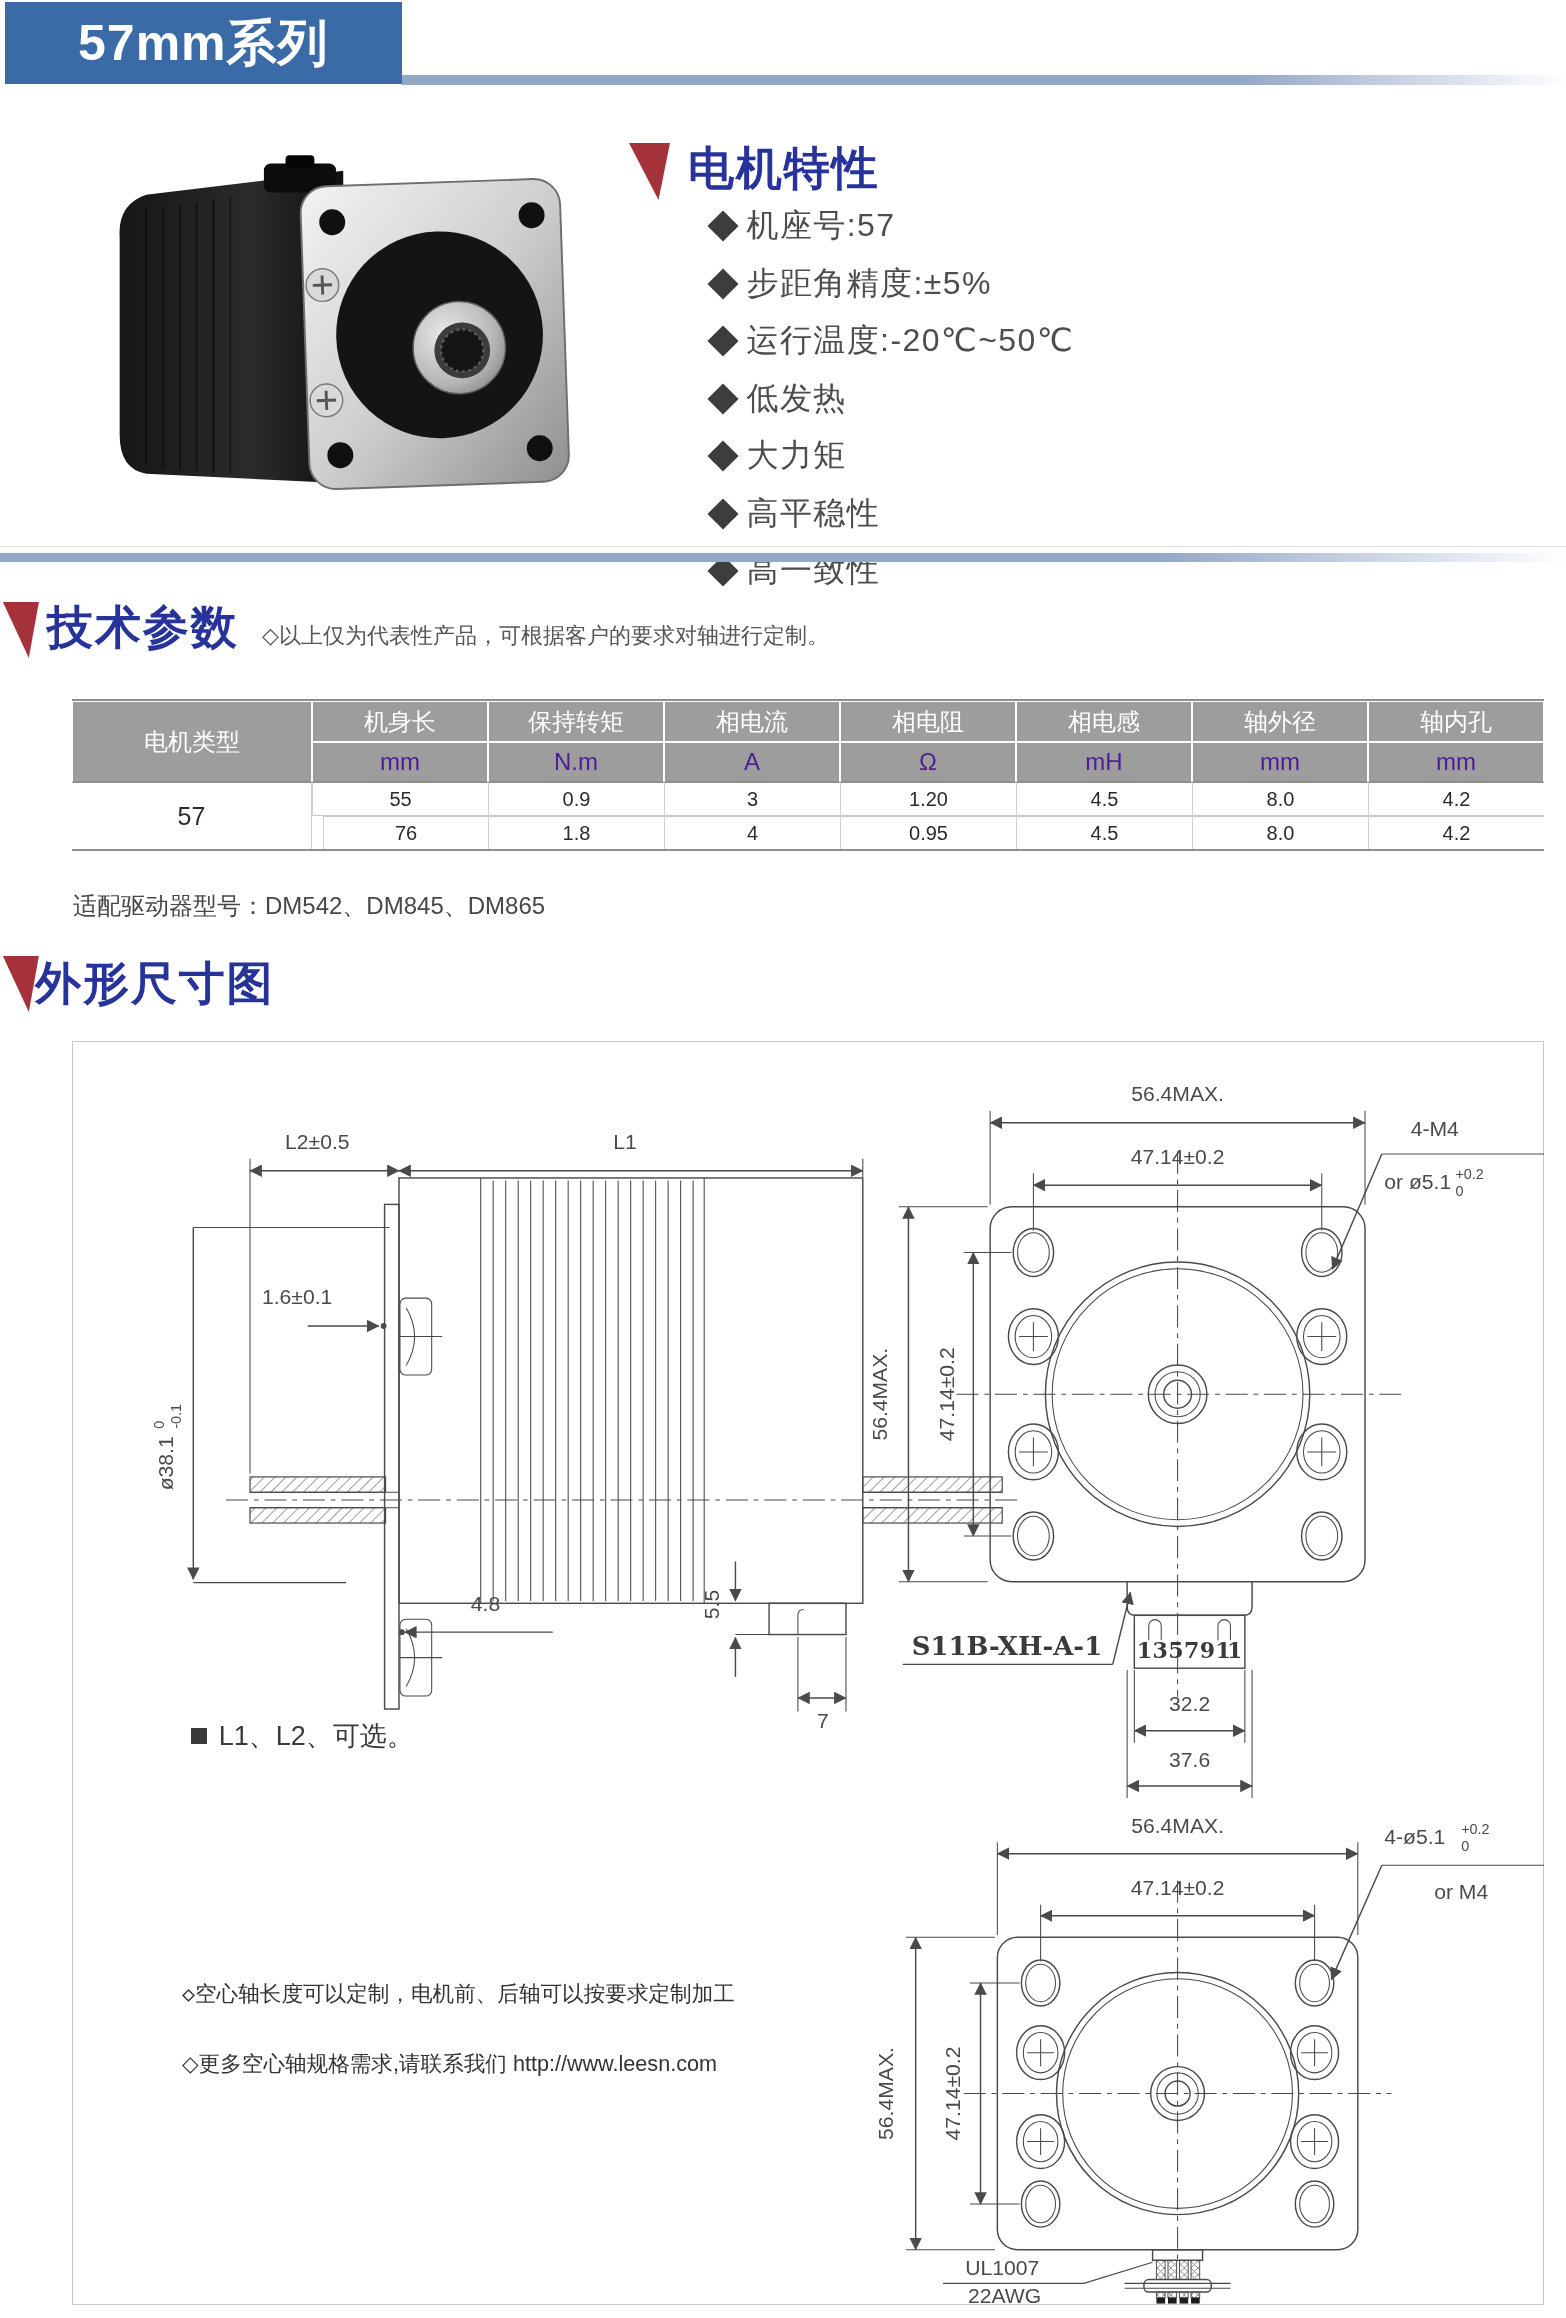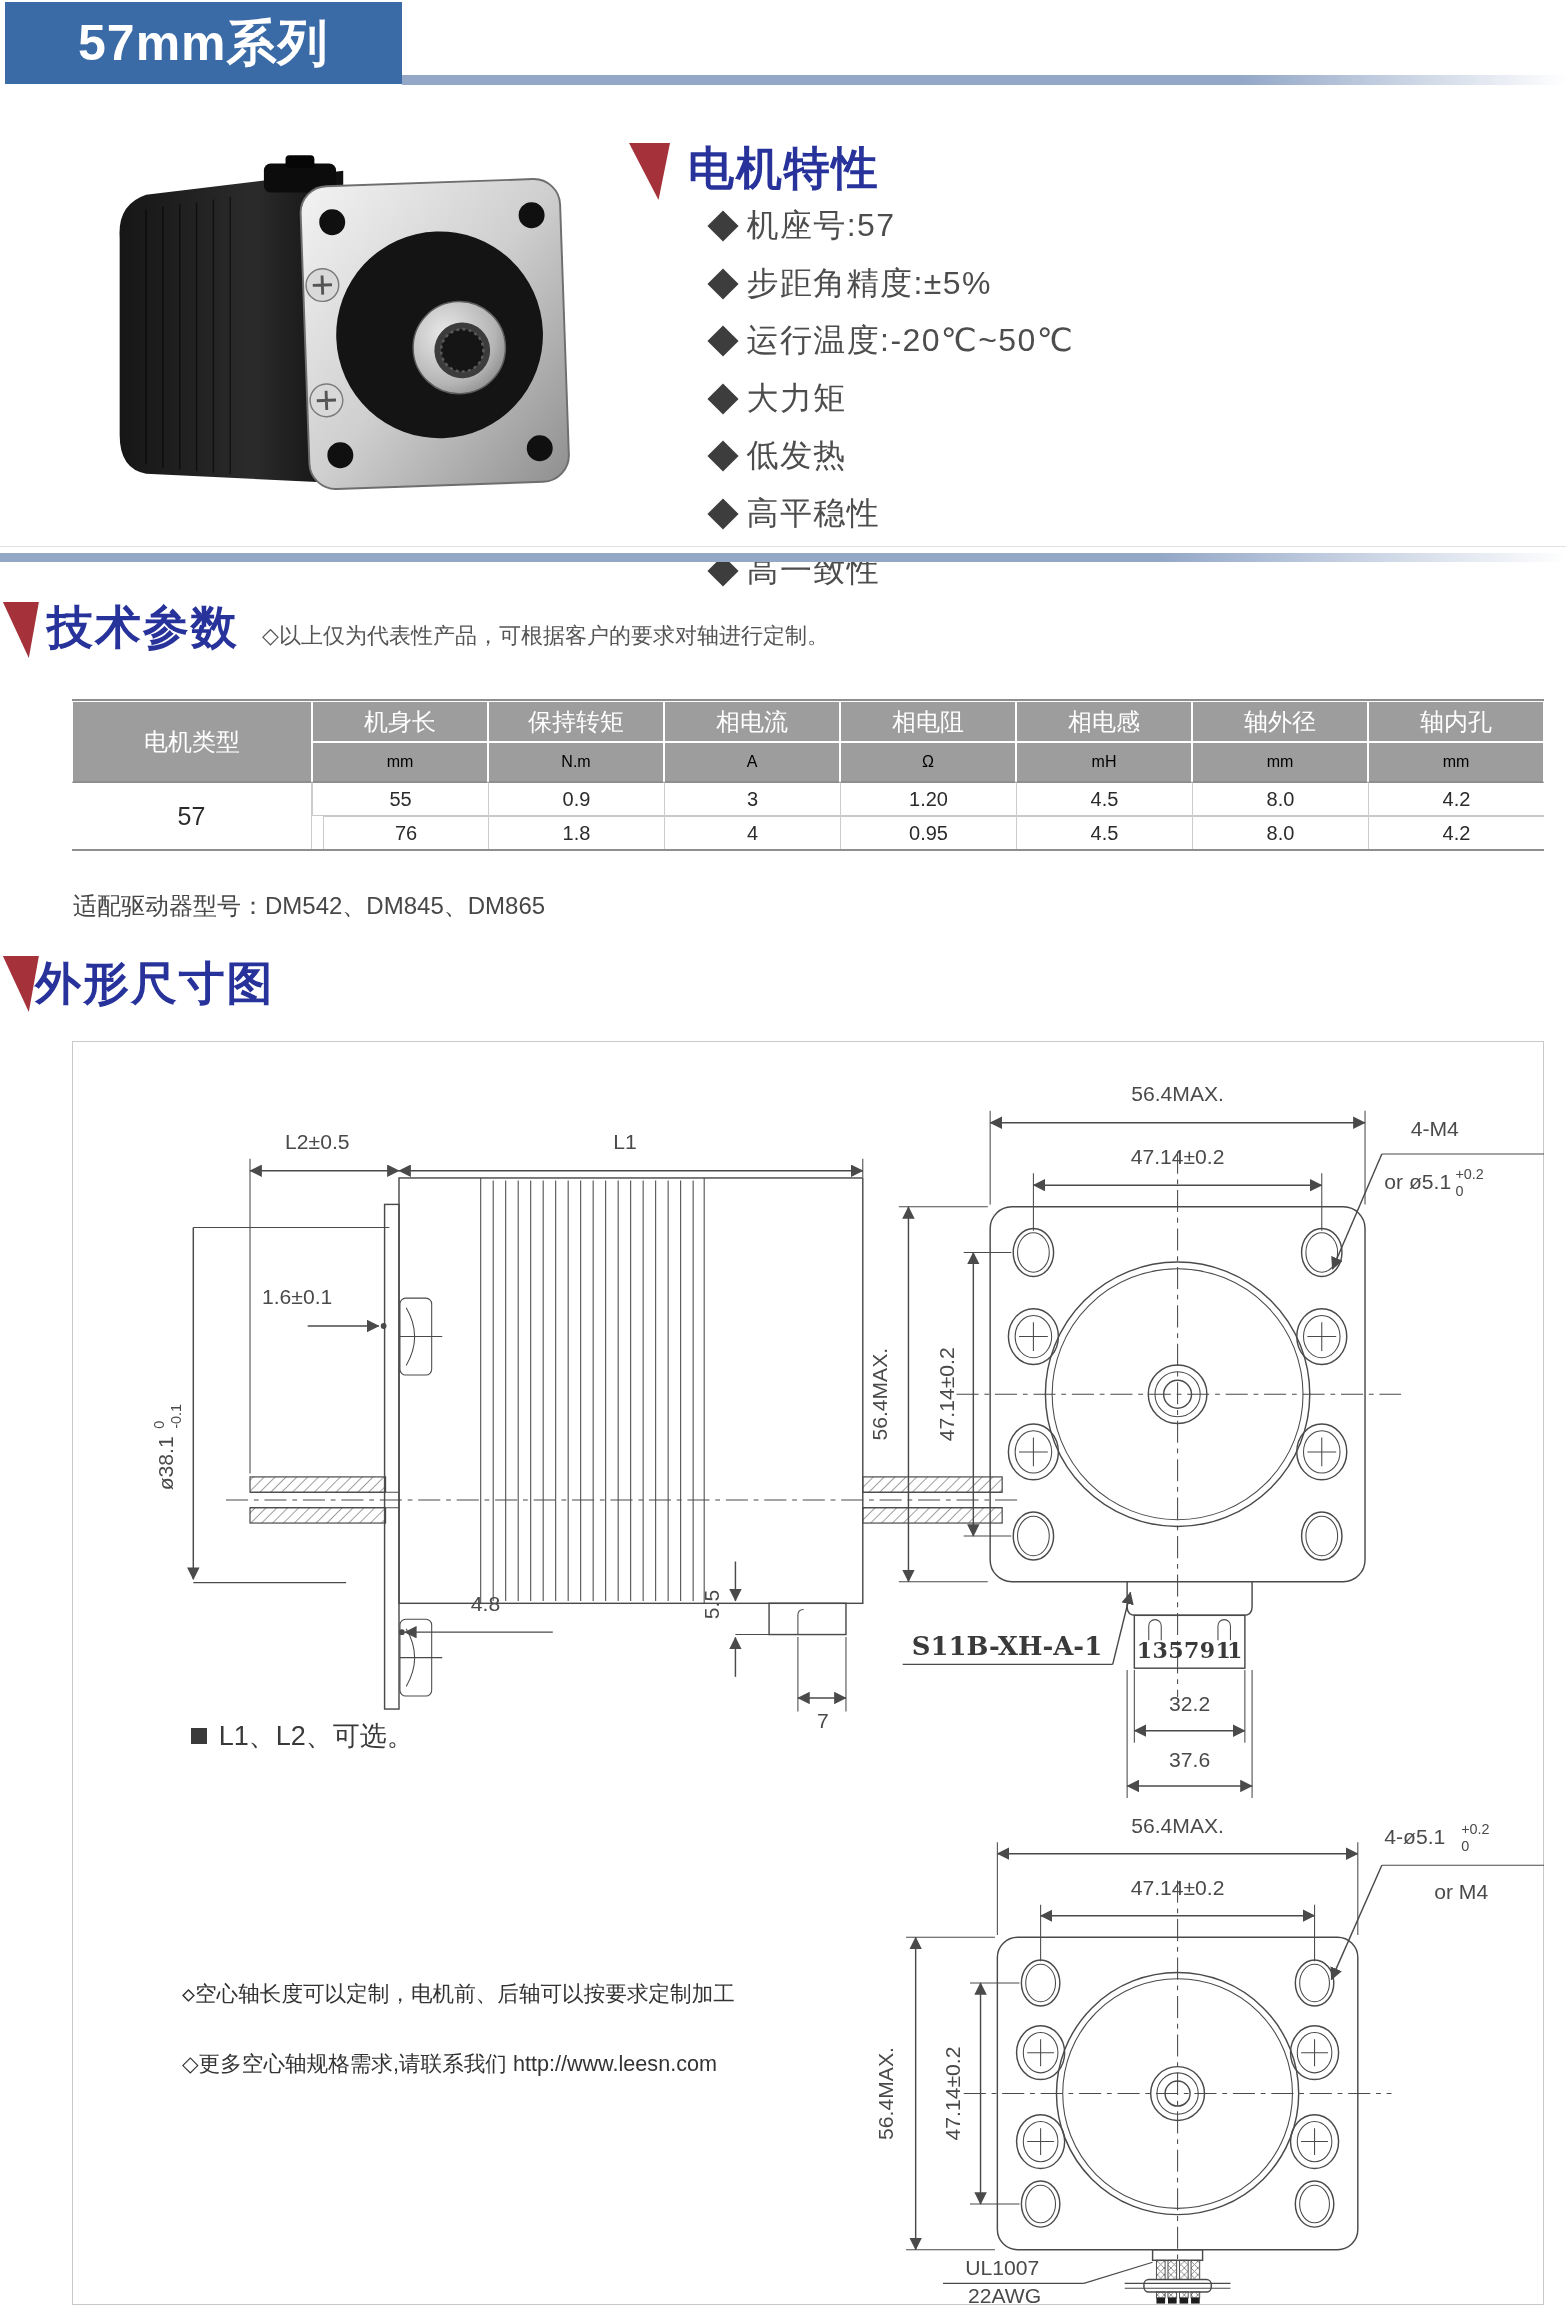--- a/index.html
+++ b/index.html
@@ -33,21 +33,21 @@
 
   
   .spec-table{position:absolute;left:72px;top:699px;width:1472px;
               display:grid;grid-template-columns:240px repeat(7,1fr);
               border-top:2.4px solid #8e8e8e;border-bottom:2.4px solid #8e8e8e;
               box-sizing:border-box;background:#ffffff;}
   .spec-table div{display:flex;align-items:center;justify-content:center;box-sizing:border-box;}
   .th-main{grid-row:1/3;grid-column:1;background:#9d9d9d;color:#fff;font-size:24px;
            border:1.9px solid #fff;border-bottom:2.4px solid #8e8e8e;}
   .th-name{background:#9d9d9d;color:#fff;font-size:24px;height:41px;border:1.9px solid #fff;}
-  .th-unit{background:#9d9d9d;color:#000000;font-size:16px;height:41px;border:1.9px solid #fff;
+  .th-unit{background:#9d9d9d;color:#4c1d95;font-size:24px;height:41px;border:1.9px solid #fff;
            border-bottom:2.4px solid #8e8e8e;}
   .td-model{grid-row:3/5;grid-column:1;font-size:25px;color:#2b2b2b;border-right:1px solid #cccccc;}
   .td{height:33px;font-size:20px;color:#2b2b2b;border-left:1px solid #cccccc;}
   .td.r1{border-bottom:1px solid #c9c9c9;}
   .td.r2{border-top:1px solid #c9c9c9;}
 
   
   .draw-box{position:absolute;left:72px;top:1041px;width:1472px;height:1264px;
             border:1.4px solid #c9c9c9;box-sizing:border-box;background:#fff;}
   .opt-note{position:absolute;left:191px;top:1718px;display:flex;align-items:center;
@@ -133,25 +133,25 @@
     <div class="feat-item">
         <span class="diamond"></span>
         <span>步距角精度:±5%</span>
       </div>
     <div class="feat-item">
         <span class="diamond"></span>
         <span>运行温度:-20℃~50℃</span>
       </div>
     <div class="feat-item">
         <span class="diamond"></span>
+        <span>低发热</span>
+      </div>
+    <div class="feat-item">
+        <span class="diamond"></span>
         <span>大力矩</span>
-      </div>
-    <div class="feat-item">
-        <span class="diamond"></span>
-        <span>低发热</span>
       </div>
     <div class="feat-item">
         <span class="diamond"></span>
         <span>高平稳性</span>
       </div>
     <div class="feat-item">
         <span class="diamond"></span>
         <span>高一致性</span>
       </div>
   </div>

